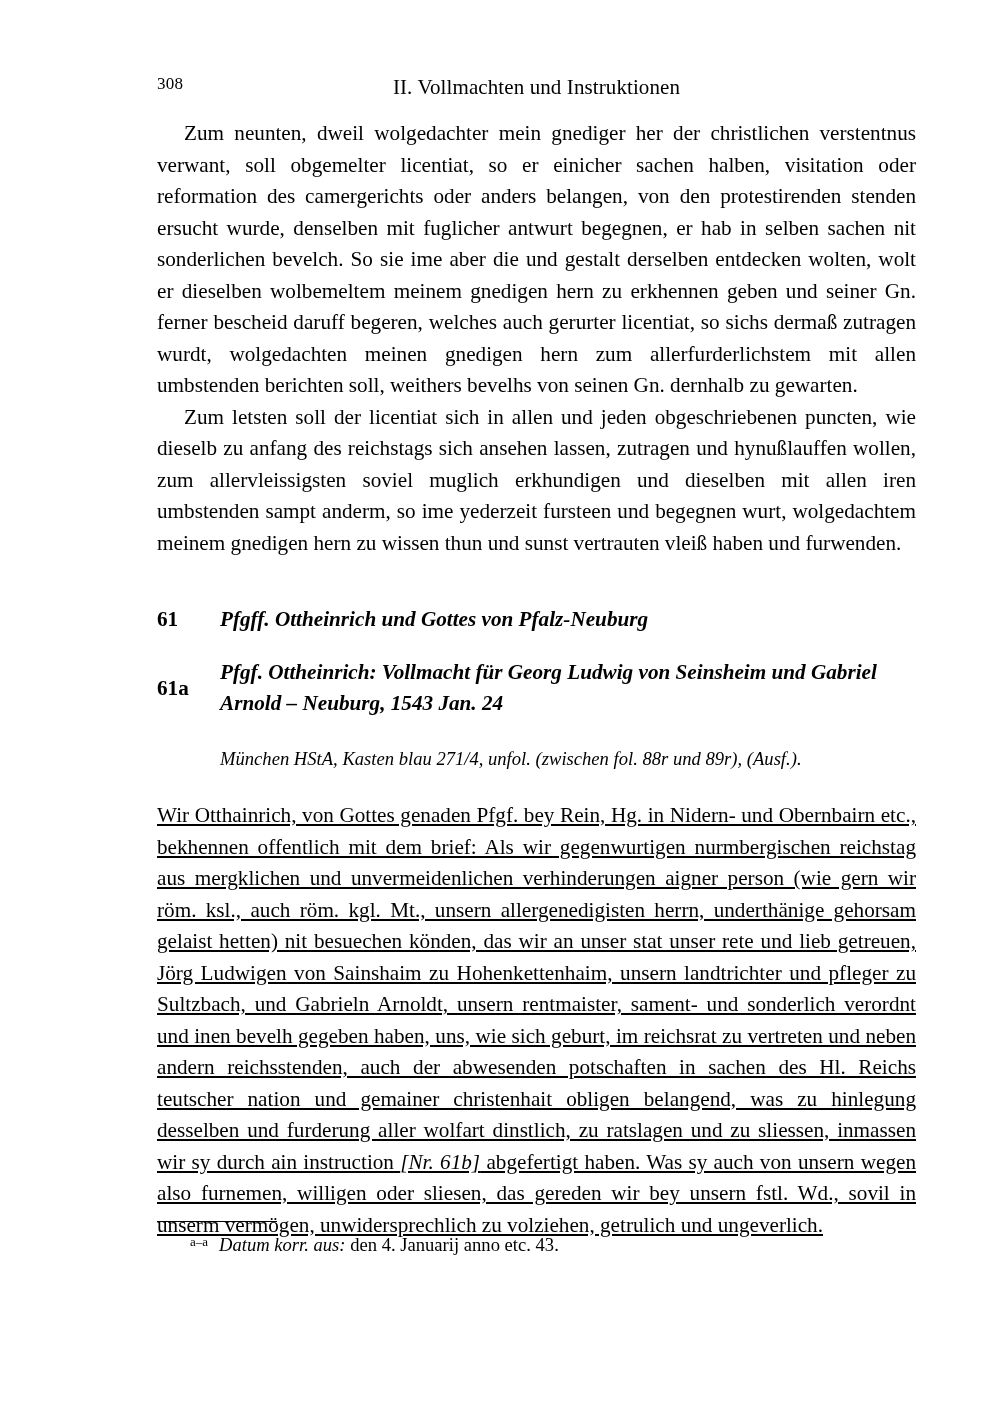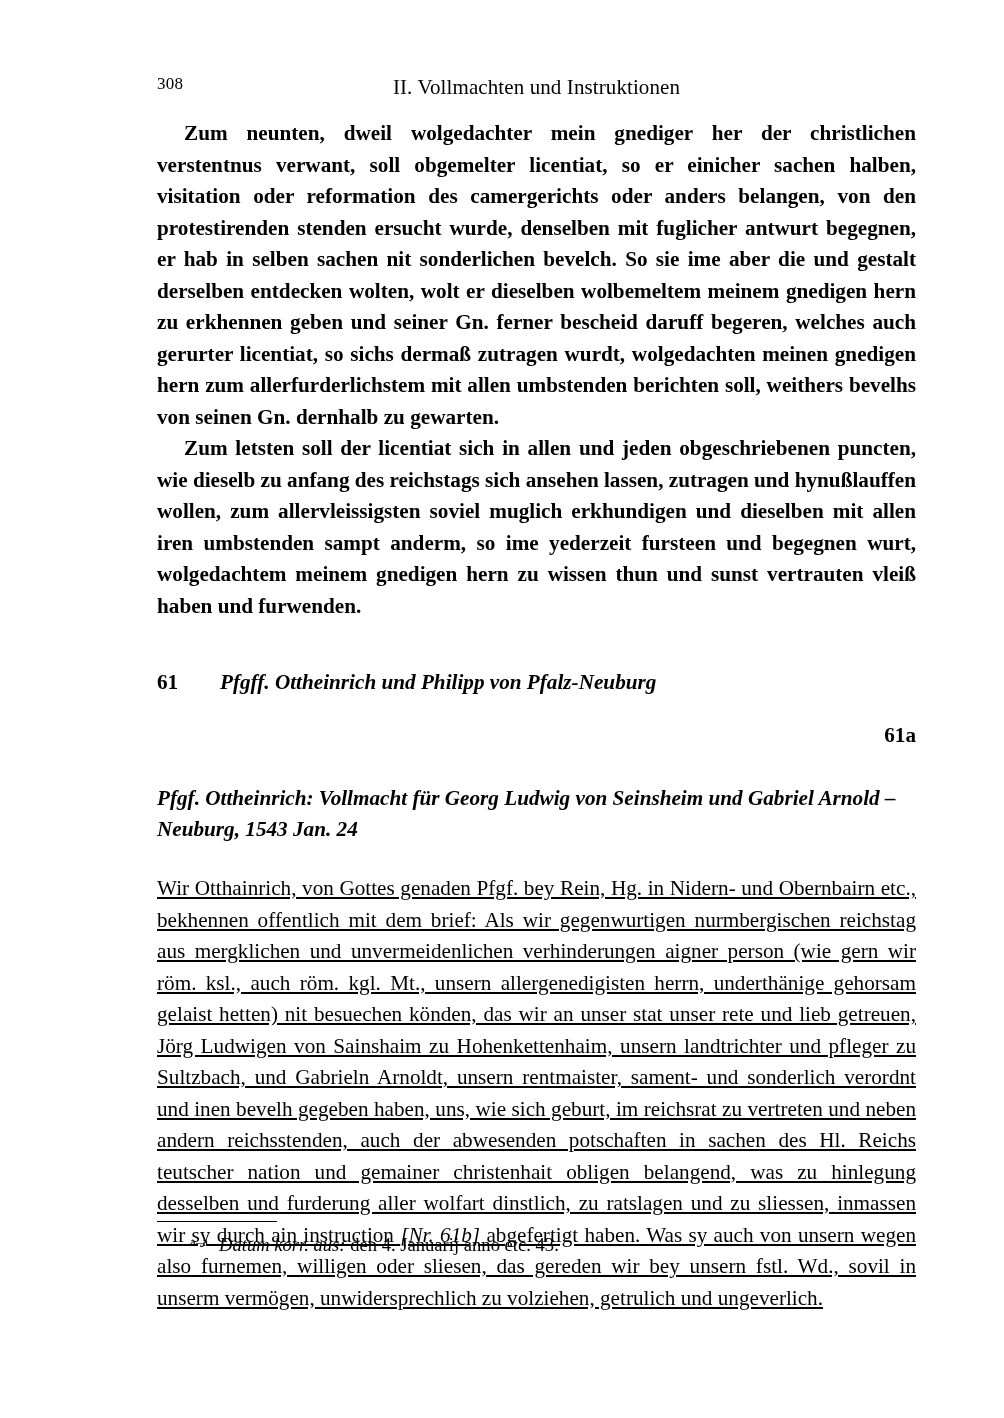--- a/index.html
+++ b/index.html
@@ -58,48 +58,48 @@
   }
   p.para {
     margin: 0;
     font-size: 21.2px;
     line-height: 31.5px;
     text-align: justify;
     text-justify: inter-word;
     -webkit-hyphens: none;
     hyphens: none;
   }
-  p.para.indent { text-indent: 27px; font-weight: bold; }
+  p.para.indent { text-indent: 27px; }
   p.para.last-flush { text-align: left; }
 
   sup.note {
     font-size: 0.62em;
     vertical-align: super;
     line-height: 0;
   }
 
   
   .heading-group { margin-top: 45px; }
 
   .head-row {
     display: flex;
-    align-items: flex-end;
+    align-items: center;
     font-weight: bold;
     font-style: italic;
     font-size: 21.2px;
     line-height: 31px;
   }
   .head-num {
     flex: 0 0 63px;
     font-style: normal;
     font-weight: bold;
   }
   .head-61 .head-num { font-style: normal; }
   .head-text { flex: 1 1 auto; }
-  .head-61a { margin-top: 22px; flex-direction: column; }
+  .head-61a { margin-top: 22px; }
   .head-61a .head-text { text-align: left; }
 
   .source-line {
     margin-top: 26px;
     margin-left: 63px;
     font-style: italic;
     font-size: 18.6px;
     line-height: 27px;
   }
 
@@ -155,30 +155,31 @@
 
     <p class="para indent">Zum neunten, dweil wolgedachter mein gnediger her der christlichen verstentnus verwant, soll obgemelter licentiat, so er einicher sachen halben, visitation oder reformation des camergerichts oder anders belangen, von den protestirenden stenden ersucht wurde, denselben mit fuglicher antwurt begegnen, er hab in selben sachen nit sonderlichen bevelch. So sie ime aber die und gestalt derselben entdecken wolten, wolt er dieselben wolbemeltem meinem gnedigen hern zu erkhennen geben und seiner Gn. ferner bescheid daruff begeren, welches auch gerurter licentiat, so sichs dermaß zutragen wurdt, wolgedachten meinen gnedigen hern zum allerfurderlichstem mit allen umbstenden berichten soll, weithers bevelhs von seinen Gn. dernhalb zu gewarten.</p>
 
     <p class="para indent">Zum letsten soll der licentiat sich in allen und jeden obgeschriebenen puncten, wie dieselb zu anfang des reichstags sich ansehen lassen, zutragen und hynußlauffen wollen, zum allervleissigsten soviel muglich erkhundigen und dieselben mit allen iren umbstenden sampt anderm, so ime yederzeit fursteen und begegnen wurt, wolgedachtem meinem gnedigen hern zu wissen thun und sunst vertrauten vleiß haben und furwenden.</p>
 
 
     <div class="heading-group">
 
       <div class="head-row head-61">
         <span class="head-num">61</span>
-        <span class="head-text">Pfgff. Ottheinrich und Philipp von Pfalz-Neuburg</span>
+        <span class="head-text">Pfgff. Ottheinrich und Gottes von Pfalz-Neuburg</span>
       </div>
 
       <div class="head-row head-61a">
         <span class="head-num">61a</span>
         <span class="head-text">Pfgf. Ottheinrich: Vollmacht für Georg Ludwig von Seinsheim und Gabriel Arnold – Neuburg, 1543 Jan. 24</span>
       </div>
 
     </div>
 
+    <div class="source-line">München HStA, Kasten blau 271/4, unfol. (zwischen fol. 88r und 89r), (Ausf.).</div>
 
     <div class="doc-body">
       <p class="para"><span>Wir Otthainrich, von Gottes genaden Pfgf. bey Rein, Hg. in Nidern- und Obernbairn etc., bekhennen offentlich mit dem brief: Als wir gegenwurtigen nurmbergischen reichstag aus mergklichen und unvermeidenlichen verhinderungen aigner person (wie gern wir röm. ksl., auch röm. kgl. Mt., unsern allergenedigisten herrn, underthänige gehorsam gelaist hetten) nit besuechen könden, das wir an unser stat unser rete und lieb getreuen, Jörg Ludwigen von Sainshaim zu Hohenkettenhaim, unsern landtrichter und pfleger zu Sultzbach, und Gabrieln Arnoldt, unsern rentmaister, sament- und sonderlich verordnt und inen bevelh gegeben haben, uns, wie sich geburt, im reichsrat zu vertreten und neben andern reichsstenden, auch der abwesenden potschaften in sachen des Hl. Reichs teutscher nation und gemainer christenhait obligen belangend, was zu hinlegung desselben und furderung aller wolfart dinstlich, zu ratslagen und zu sliessen, inmassen wir sy durch ain instruction </span><i>[Nr. 61b]</i><span> abgefertigt haben. Was sy auch von unsern wegen also furnemen, willigen oder sliesen, das gereden wir bey unsern fstl. Wd., sovil in unserm vermögen, unwidersprechlich zu volziehen, getrulich und ungeverlich.</span></p>
     </div>
 
   </div>
 
 </div>
 
 <div class="footnote-area">

